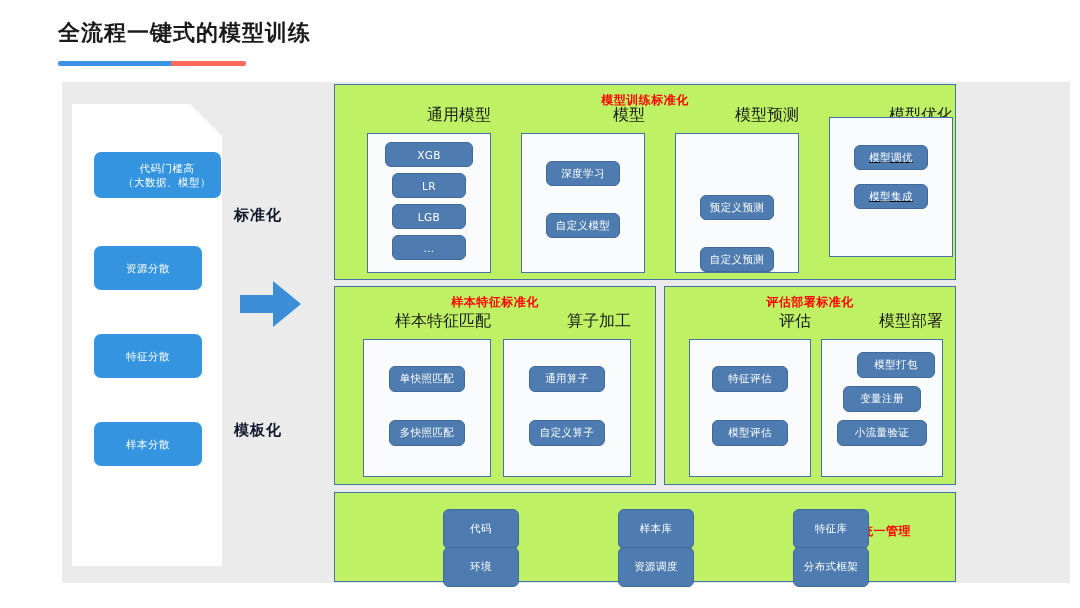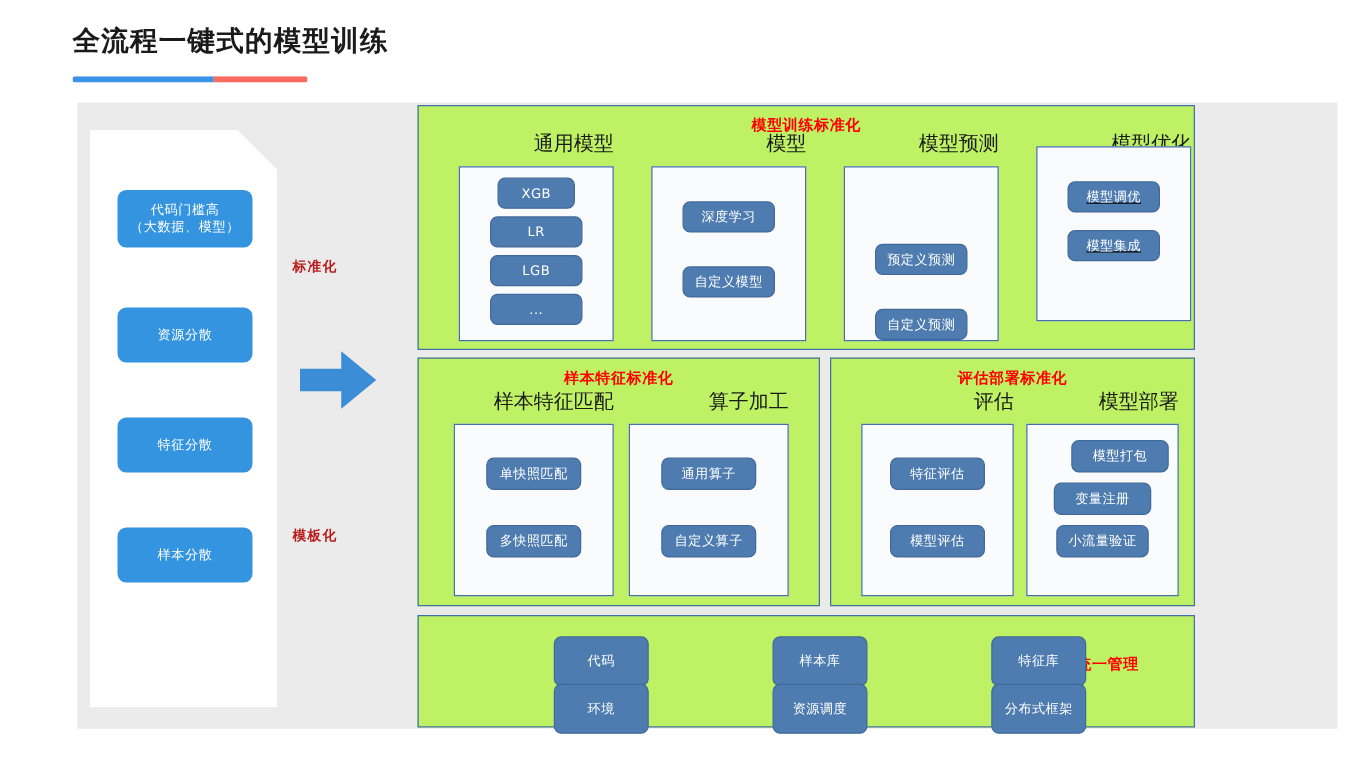--- a/index.html
+++ b/index.html
@@ -73,23 +73,23 @@
     align-items: center;
     justify-content: center;
     text-align: center;
     letter-spacing: .5px;
   }
   .left-chip .l2 { display: block; }
 
   
   .stage-label {
     position: absolute;
-    font-size: 11px;
+    font-size: 15px;
     font-weight: bold;
-    color: #b91c1c;
+    color: #0f172a;
     letter-spacing: 1px;
     white-space: nowrap;
   }
   #arrow {
     position: absolute;
     left: 178px;
     top: 197px;
     width: 62px;
     height: 50px;
   }
@@ -177,21 +177,21 @@
 
 <div id="page-title">全流程一键式的模型训练</div>
 <div id="title-rule">
   <span class="seg-blue"></span>
   <span class="seg-red"></span>
 </div>
 
 <div id="canvas">
 
   <div id="left-card">
-    <div class="left-chip" style="top:48px;height:46px;">
+    <div class="left-chip" style="top:48px;height:46px;padding-left:19px;">
       <span>代码门槛高</span>
       <span class="l2">（大数据、模型）</span>
     </div>
     <div class="left-chip" style="top:142px;height:44px;">
       <span>资源分散</span>
     </div>
     <div class="left-chip" style="top:230px;height:44px;">
       <span>特征分散</span>
     </div>
     <div class="left-chip" style="top:318px;height:44px;">
@@ -207,21 +207,21 @@
       <polygon points="0,16 33,16 33,2 61,25 33,48 33,34 0,34" fill="#3b8dd8"></polygon>
     </svg>
   </div>
 
   <div class="panel" style="left:272px;top:2px;width:622px;height:196px;">
     <div class="panel-title">模型训练标准化</div>
 
     <div class="col" style="left:32px;top:20px;width:124px;height:168px;">
       <div class="col-head">通用模型</div>
       <div class="subbox" style="top:28px;height:140px;padding-top:8px;gap:6px;">
-        <div class="chip" style="width:62px;height:25px;">XGB</div>
+        <div class="chip" style="width:88px;height:25px;">XGB</div>
         <div class="chip" style="width:74px;height:25px;">LR</div>
         <div class="chip" style="width:74px;height:25px;">LGB</div>
         <div class="chip" style="width:74px;height:25px;">...</div>
       </div>
     </div>
 
     <div class="col" style="left:186px;top:20px;width:124px;height:168px;">
       <div class="col-head">模型</div>
       <div class="subbox" style="top:28px;height:140px;padding-top:27px;gap:27px;">
         <div class="chip" style="width:74px;height:25px;">深度学习</div>
@@ -275,21 +275,21 @@
         <div class="chip" style="width:76px;height:26px;">特征评估</div>
         <div class="chip" style="width:76px;height:26px;">模型评估</div>
       </div>
     </div>
 
     <div class="col" style="left:156px;top:24px;width:122px;height:168px;">
       <div class="col-head">模型部署</div>
       <div class="subbox" style="top:28px;height:138px;padding-top:12px;gap:8px;">
         <div class="chip" style="width:78px;height:26px;margin-left:28px;">模型打包</div>
         <div class="chip" style="width:78px;height:26px;">变量注册</div>
-        <div class="chip" style="width:74px;height:26px;">小流量验证</div>
+        <div class="chip" style="width:90px;height:26px;">小流量验证</div>
       </div>
     </div>
   </div>
 
   <div class="panel" style="left:272px;top:410px;width:622px;height:90px;">
     <div class="panel-title right-aligned" style="top:30px;">统一管理</div>
     <div id="bottom-grid">
       <div class="chip">代码</div>
       <div class="chip">样本库</div>
       <div class="chip">特征库</div>

